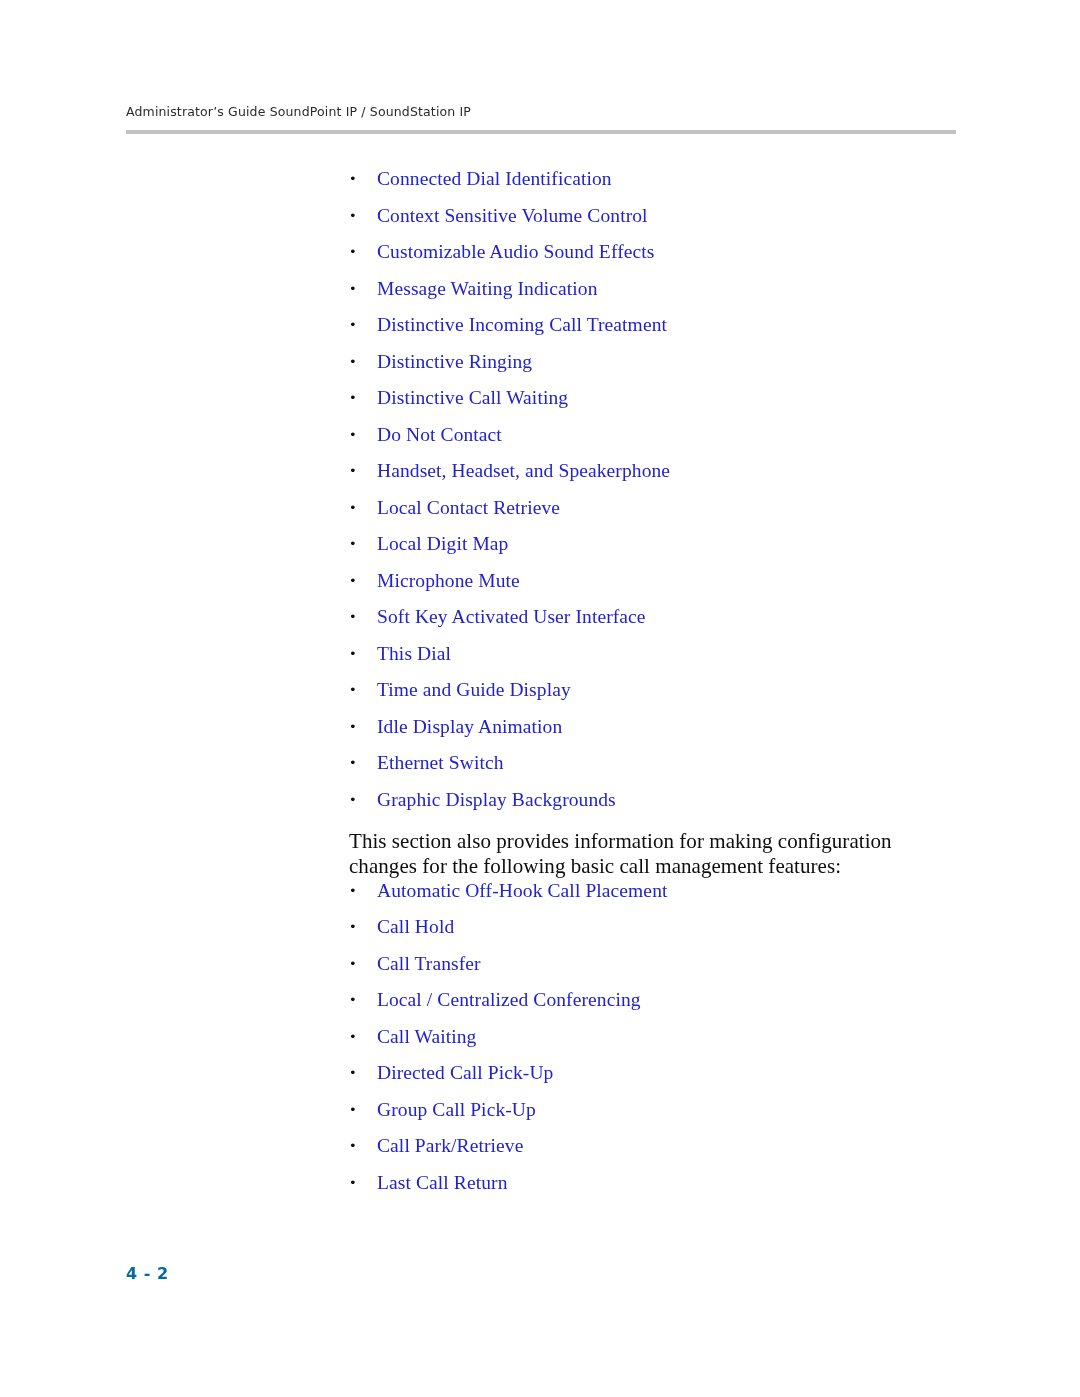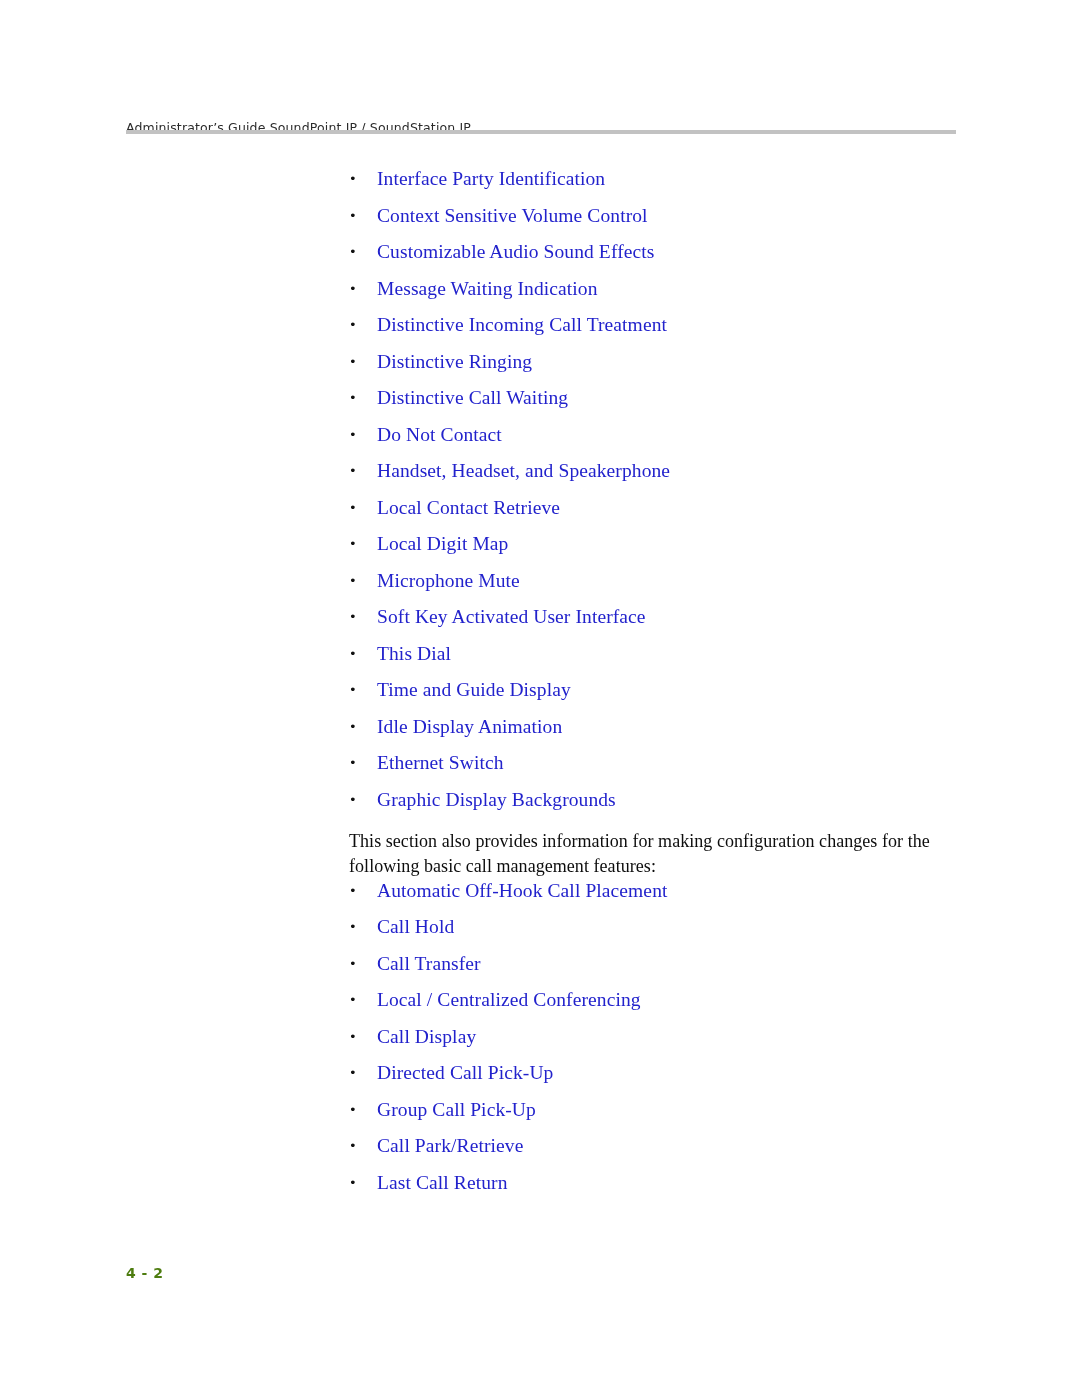--- a/index.html
+++ b/index.html
@@ -21,21 +21,21 @@
     width: 1080px;
     height: 1397px;
     background: #ffffff;
     overflow: hidden;
   }
 
   
   .page-header {
     position: absolute;
     left: 126px;
-    top: 120px;
+    top: 104px;
     width: 830px;
   }
   .page-header-text {
     font-family: "DejaVu Sans", "Liberation Sans", sans-serif;
     font-size: 12.5px;
     letter-spacing: 0.15px;
     color: #2b2b2b;
     line-height: 16px;
     white-space: nowrap;
   }
@@ -84,61 +84,61 @@
     font-family: "Liberation Serif", "DejaVu Serif", serif;
     font-size: 19.5px;
     line-height: 21px;
     letter-spacing: 0.1px;
     white-space: nowrap;
   }
 
   .body-para {
     color: #0d0d0d;
     font-family: "Liberation Serif", "DejaVu Serif", serif;
-    font-size: 18px;
+    font-size: 21px;
     line-height: 25.5px;
     letter-spacing: 0.05px;
     margin: 0;
     width: 600px;
   }
 
   .gap-before-para { margin-top: 18px; }
   .gap-after-para  { margin-top: 17px; }
 
   
   .page-footer {
     position: absolute;
     left: 126px;
     top: 1264px;
   }
   .folio {
     font-family: "DejaVu Sans", "Liberation Sans", sans-serif;
-    font-size: 14px;
+    font-size: 16px;
     font-weight: bold;
-    color: #4d7c0f;
+    color: #0369a1;
     letter-spacing: 0.5px;
     white-space: nowrap;
   }
 </style>
 </head>
 <body>
 
 <div class="page">
 
   <div class="page-header">
     <div class="page-header-text">Administrator’s Guide SoundPoint IP / SoundStation IP</div>
   </div>
   <div class="header-rule"></div>
 
   <div class="content">
 
     <ul class="feature-list">
       <li>
         <span class="bullet">•</span>
-        <span class="link-text">Interface Party Identification</span>
+        <span class="link-text">Connected Dial Identification</span>
       </li>
       <li>
         <span class="bullet">•</span>
         <span class="link-text">Context Sensitive Volume Control</span>
       </li>
       <li>
         <span class="bullet">•</span>
         <span class="link-text">Customizable Audio Sound Effects</span>
       </li>
       <li>
@@ -217,21 +217,21 @@
       <li>
         <span class="bullet">•</span>
         <span class="link-text">Call Transfer</span>
       </li>
       <li>
         <span class="bullet">•</span>
         <span class="link-text">Local / Centralized Conferencing</span>
       </li>
       <li>
         <span class="bullet">•</span>
-        <span class="link-text">Call Display</span>
+        <span class="link-text">Call Waiting</span>
       </li>
       <li>
         <span class="bullet">•</span>
         <span class="link-text">Directed Call Pick-Up</span>
       </li>
       <li>
         <span class="bullet">•</span>
         <span class="link-text">Group Call Pick-Up</span>
       </li>
       <li>

